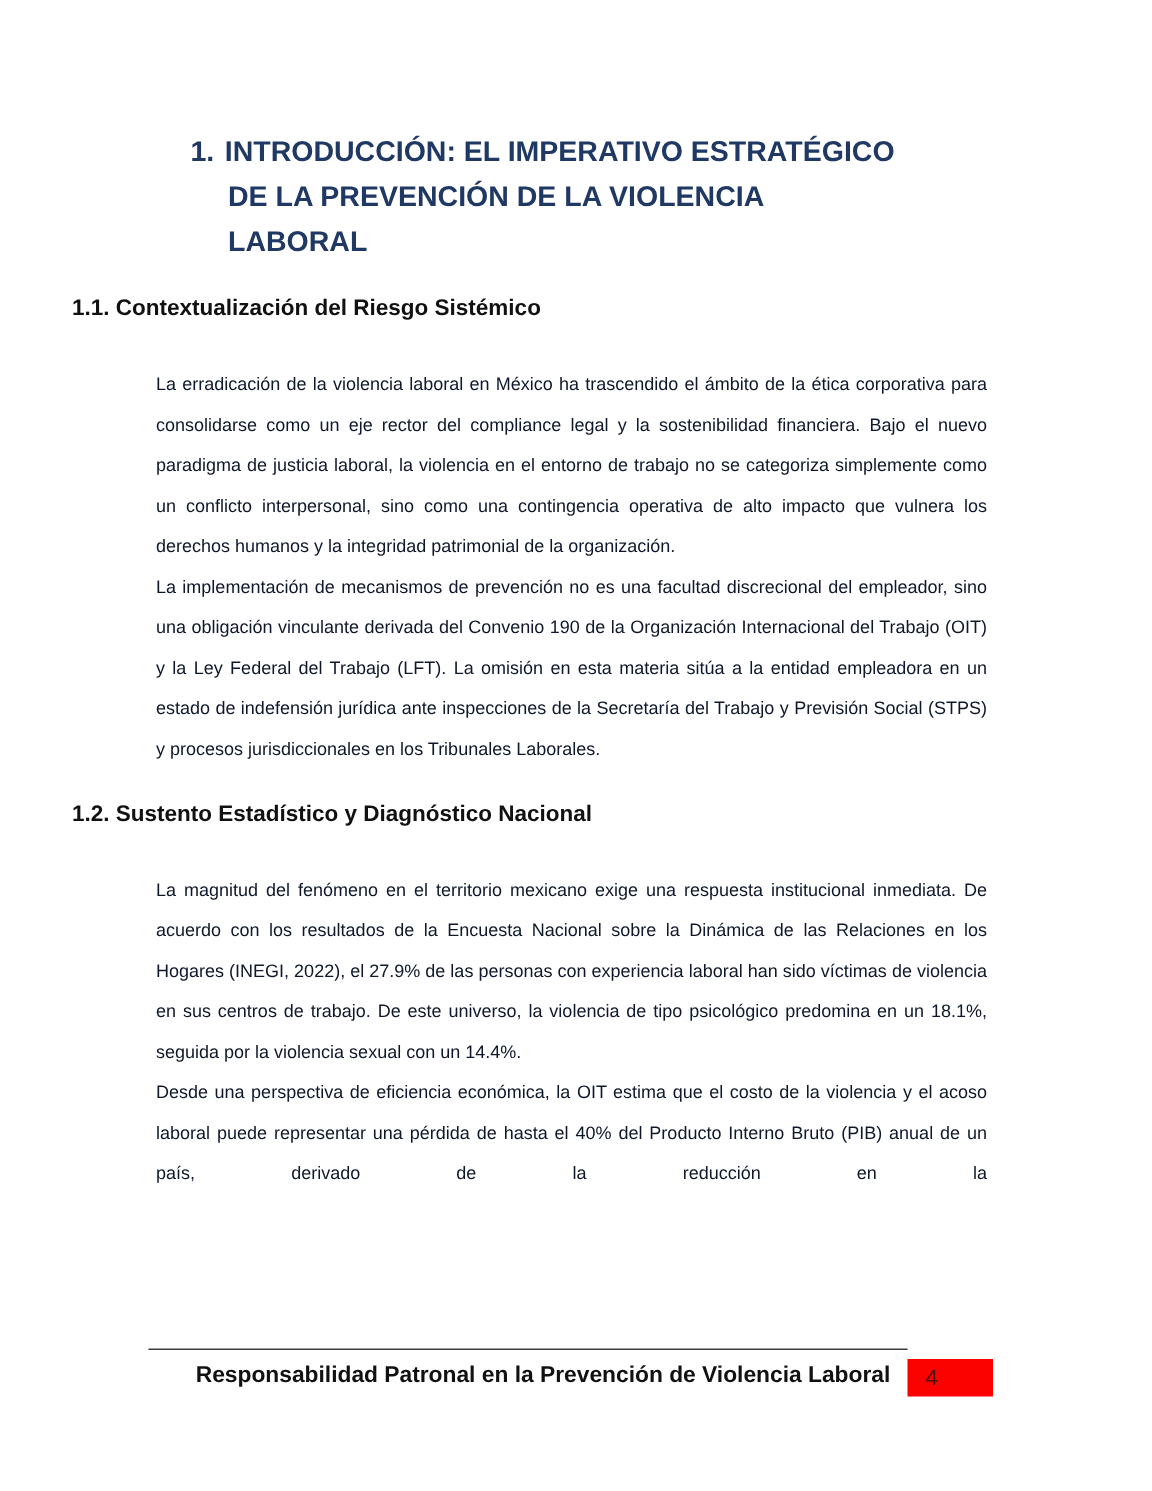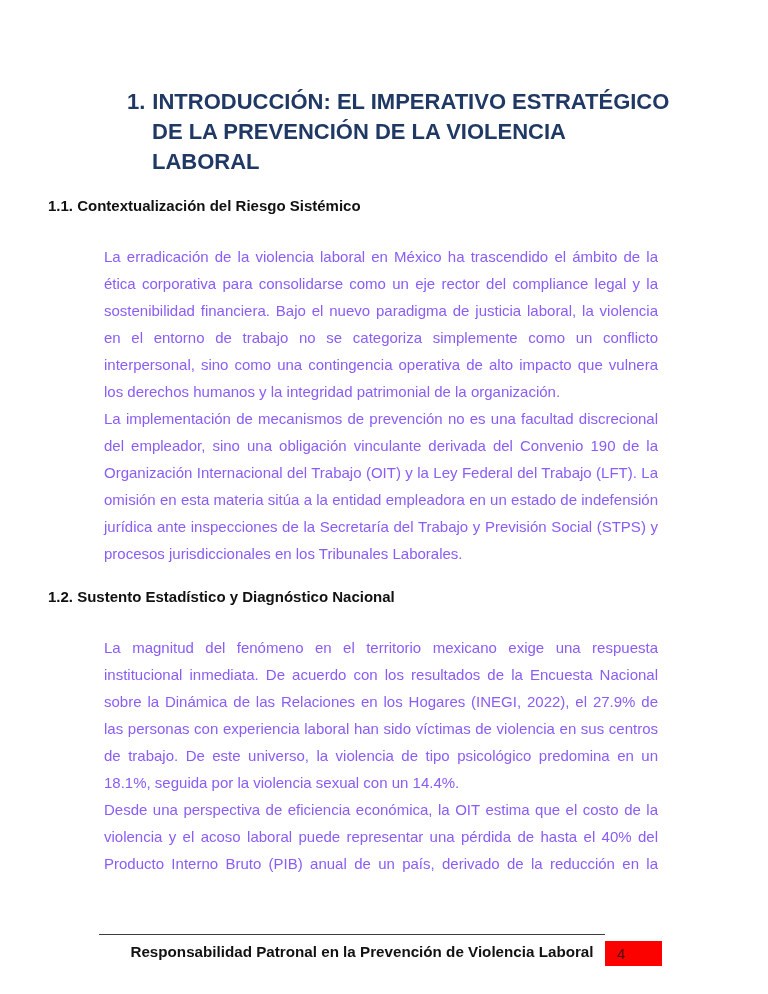--- a/index.html
+++ b/index.html
@@ -15,21 +15,21 @@
     background: #ffffff;
     overflow: hidden;
     box-sizing: border-box;
     padding-top: 87px;
   }
   
   h1.title {
     margin: 0 0 0 104px;
     padding-left: 48px;
     width: 560px;
-    font-size: 22px;
+    font-size: 19px;
     line-height: 30px;
     font-weight: bold;
     color: #1f3864;
   }
   .t-line { display: block; }
   .t-first { text-indent: -25px; }
   .t-num { margin-right: 7px; }
   
   h2.h2 {
     margin: 19px 0 0 48px;
@@ -37,33 +37,33 @@
     font-size: 15px;
     line-height: 20px;
     font-weight: bold;
     color: #111111;
   }
   h2.h2-2 { margin-top: 20px; }
   
   p.para {
     margin: 27px 0 0 104px;
     width: 554px;
-    font-size: 15px;
+    font-size: 12px;
     line-height: 27px;
     text-align: justify;
-    color: #8b5cf6;
+    color: #0f172a;
   }
   p.para + p.para { margin-top: 0; }
   p.p4 { margin-top: 21px; }
   
   p.cont { text-align-last: justify; }
   
   .footer {
     position: absolute;
-    left: 99px; top: 934px;
+    left: 99px; top: 899px;
     width: 563px;
     display: flex;
     align-items: flex-start;
   }
   .footer-rule-area {
     width: 506px;
     box-sizing: border-box;
     border-top: 1.5px solid #3c3c3c;
     padding-top: 4px;
     padding-left: 20px;

